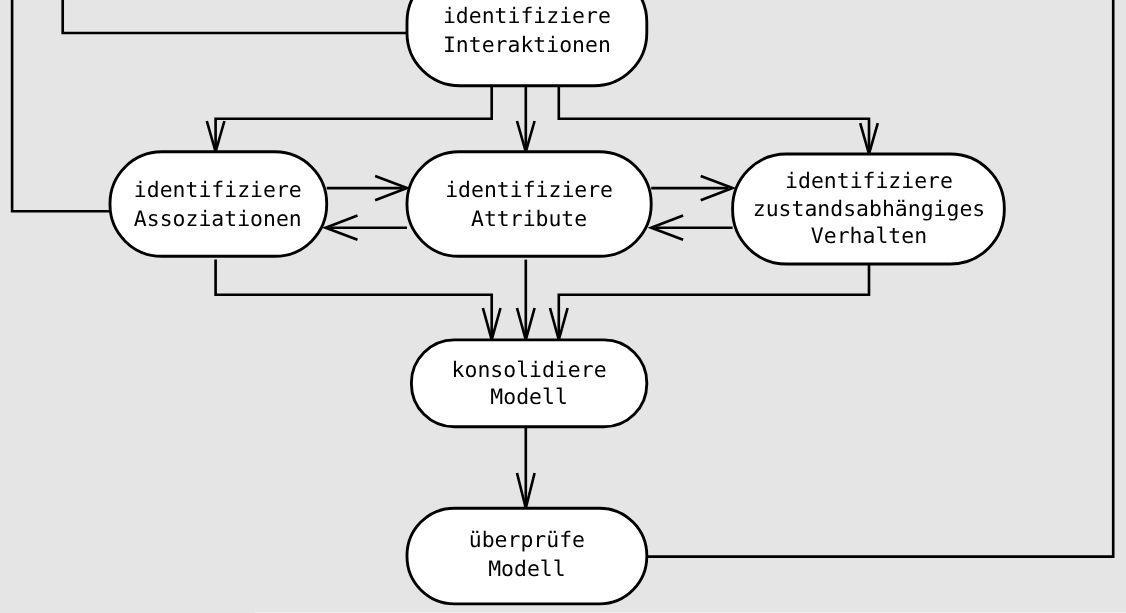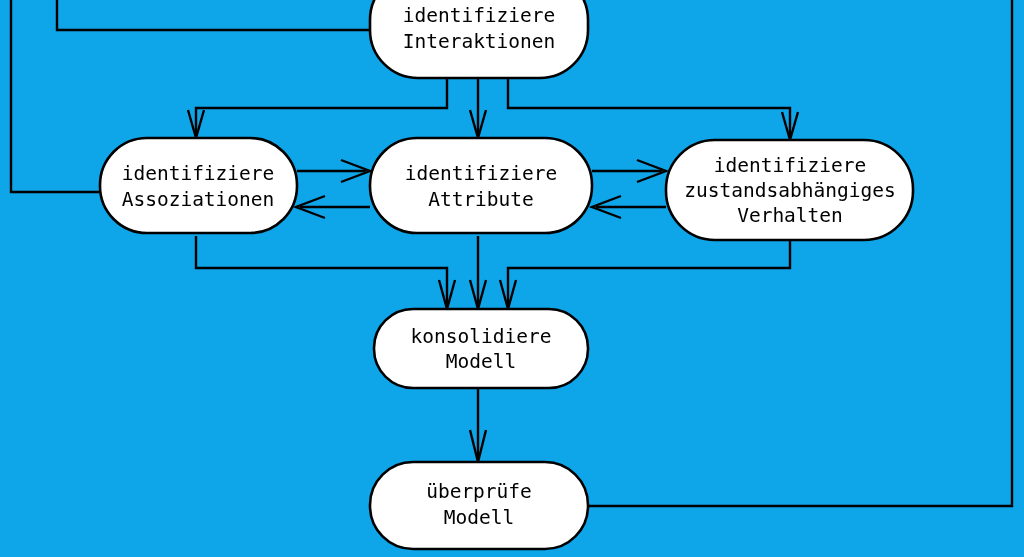--- a/index.html
+++ b/index.html
@@ -7,21 +7,21 @@
     padding: 0;
     background: #ffffff;
   }
   body {
     font-family: "DejaVu Sans Mono", "Liberation Mono", monospace;
   }
   #diagram-root {
     position: relative;
     width: 1024px;
     height: 557px;
-    background: #0ea5e9;
+    background: #e5e5e5;
     overflow: hidden;
   }
   #flow-svg {
     display: block;
     width: 1024px;
     height: 557px;
   }
   .node-shape {
     fill: #ffffff;
     stroke: #000000;

